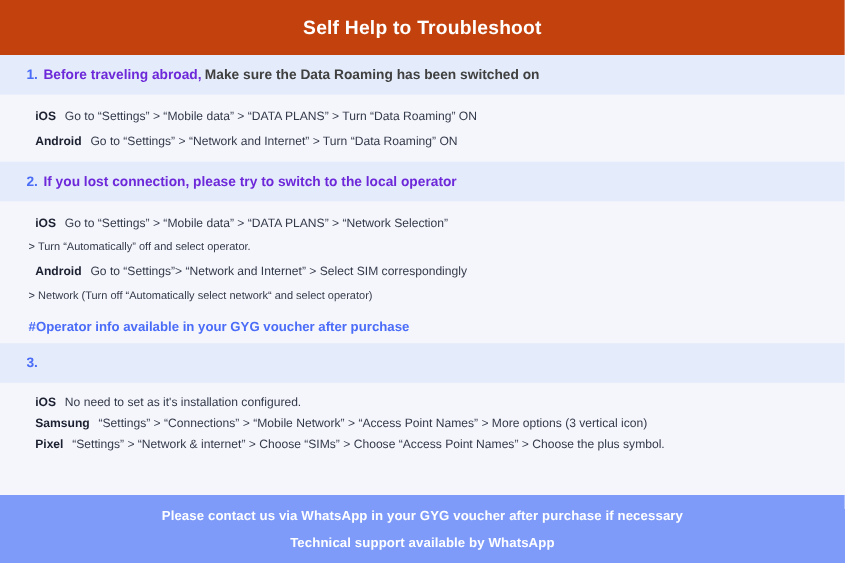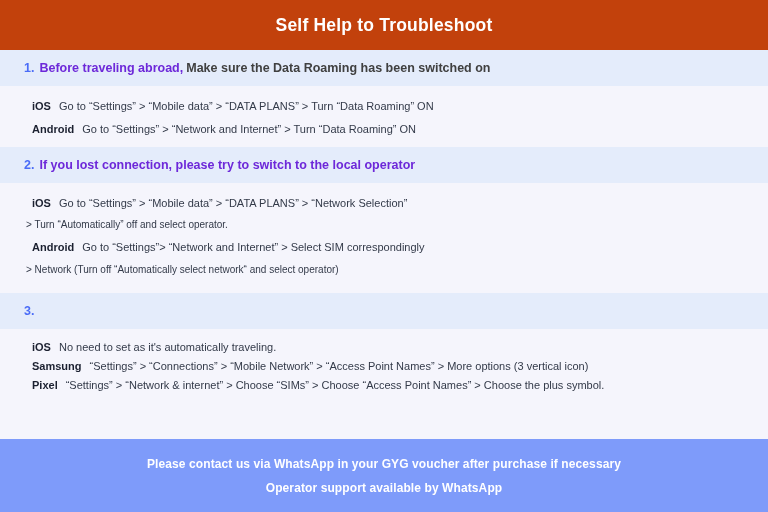--- a/index.html
+++ b/index.html
@@ -126,21 +126,21 @@
   .sec1 { padding-top: 14px; padding-bottom: 10px; }
   .sec2 { padding-top: 14px; padding-bottom: 8px; }
   .sec3 { padding-top: 12px; padding-bottom: 8px; }
 
   .spacer { flex: 1 1 auto; }
 
   
   .footer {
     background: #7e9bfa;
     flex: 0 0 auto;
-    height: 73px;
+    height: 62px;
     display: flex;
     flex-direction: column;
     align-items: center;
     justify-content: center;
     gap: 10px;
   }
   .footer-line {
     color: #ffffff;
     font-weight: bold;
     font-size: 12px;
@@ -179,38 +179,39 @@
     </div>
     <div class="section-body sec2">
       <div class="row">
         <span class="os-label">iOS</span><span class="row-text">Go to “Settings” &gt; “Mobile data” &gt; “DATA PLANS” &gt; “Network Selection”</span>
       </div>
       <div class="cont-line">&gt; Turn “Automatically” off and select operator.</div>
       <div class="row">
         <span class="os-label">Android</span><span class="row-text">Go to “Settings”&gt;  “Network and Internet” &gt; Select SIM correspondingly</span>
       </div>
       <div class="cont-line">&gt; Network (Turn off “Automatically select network“ and select operator)</div>
+      <div class="note">#Operator info available in your GYG voucher after purchase</div>
     </div>
 
     <div class="section-band">
       <span class="band-num">3.</span>
     </div>
     <div class="section-body sec3 tight">
       <div class="row">
-        <span class="os-label">iOS</span><span class="row-text">No need to set as it's automatically traveling.</span>
+        <span class="os-label">iOS</span><span class="row-text">No need to set as it's installation configured.</span>
       </div>
       <div class="row">
         <span class="os-label">Samsung</span><span class="row-text">“Settings” &gt; “Connections” &gt; “Mobile Network” &gt; “Access Point Names” &gt; More options (3 vertical icon)</span>
       </div>
       <div class="row">
         <span class="os-label">Pixel</span><span class="row-text">“Settings” &gt; “Network &amp; internet” &gt; Choose “SIMs” &gt; Choose “Access Point Names” &gt; Choose the plus symbol.</span>
       </div>
     </div>
 
     <div class="spacer"></div>
   </div>
 
   <div class="footer">
     <div class="footer-line">Please contact us via WhatsApp  in your GYG voucher after purchase if necessary</div>
-    <div class="footer-line">Operator support available by WhatsApp</div>
+    <div class="footer-line">Technical support available by WhatsApp</div>
   </div>
 
 </div>
 
 </body></html>

